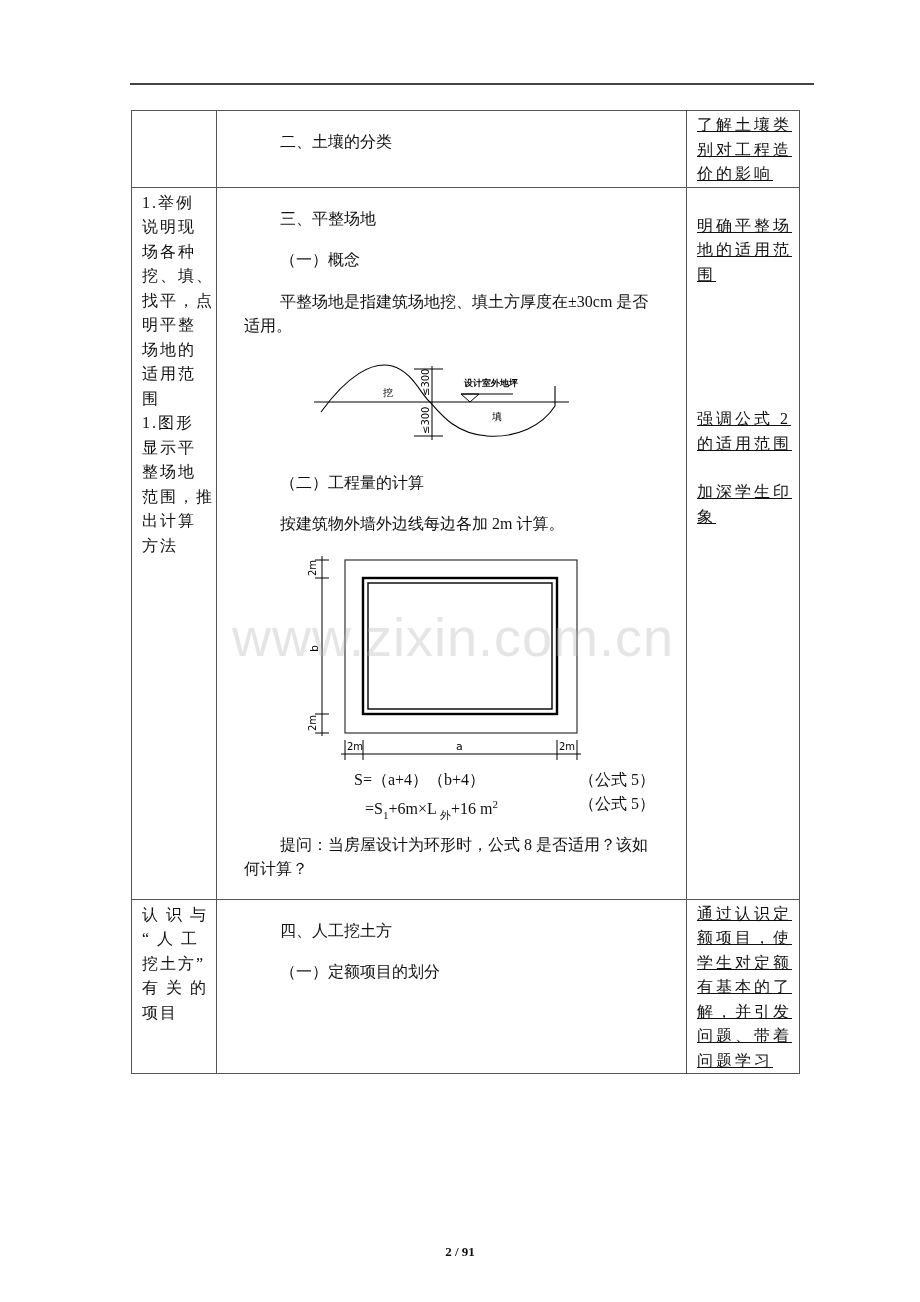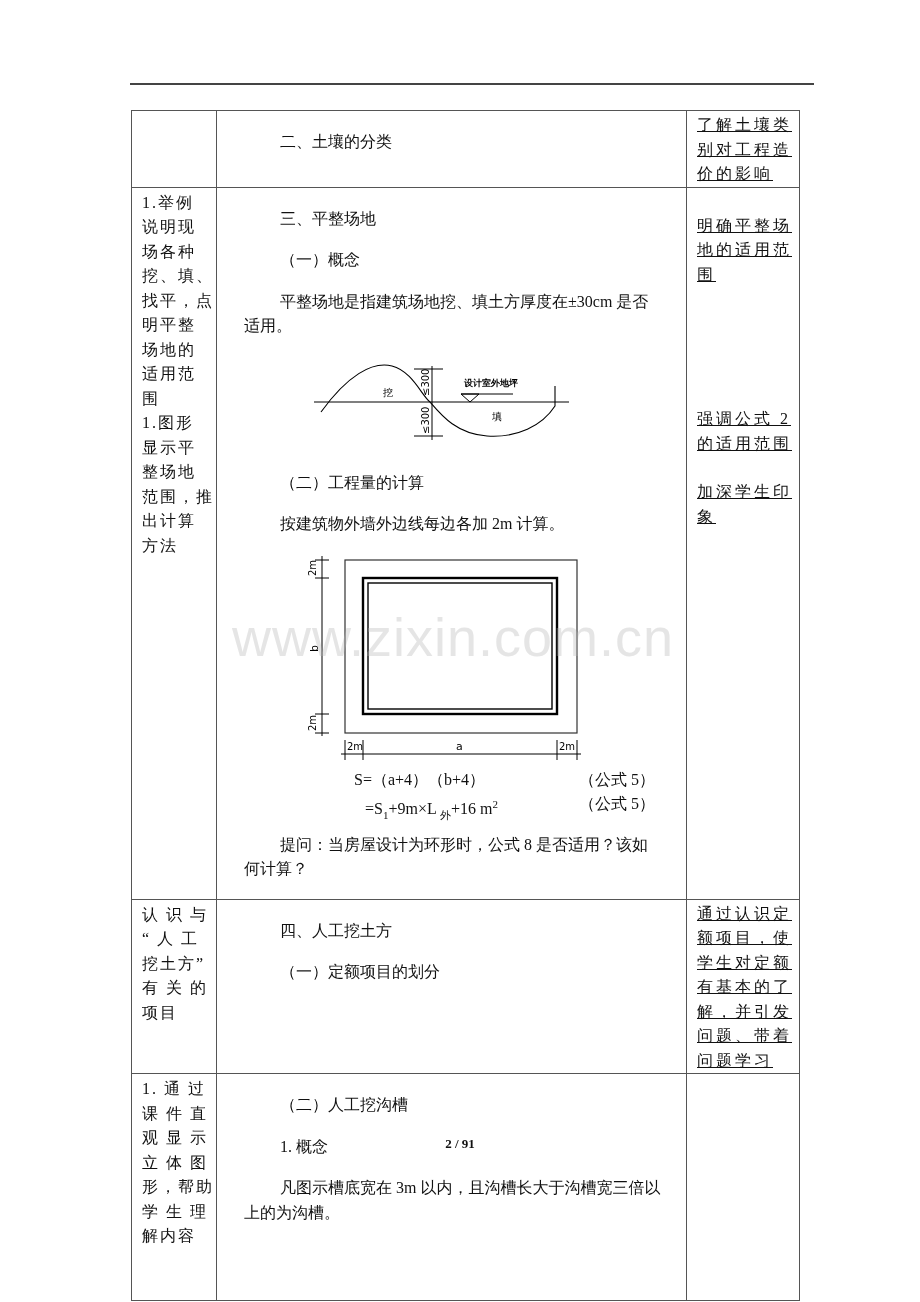--- a/index.html
+++ b/index.html
@@ -13,21 +13,21 @@
   .c3 { width:113px; }
   .cell1 { padding:3px 0 0 10px !important; letter-spacing:2px; }
   .cell3 { padding:2px 0 0 10px !important; letter-spacing:3px;text-decoration:underline; }
   .cell2 { padding:2px 8px 0 10px !important; }
   .ind { text-indent:36px; }
   .p { margin:17px; }
   .spacer { height:24px; }
   .fig { position:relative; }
   .watermark { position:absolute; left:232px; top:606px; font-family:"Liberation Sans",sans-serif;
                font-size:54px; color:rgba(180,180,180,0.35); letter-spacing:1px; pointer-events:none; }
-  .footer { position:absolute; top:1136px; left:0; width:920px; text-align:center; font-weight:bold; font-size:13px; }
+  .footer { position:absolute; top:1244px; left:0; width:920px; text-align:center; font-weight:bold; font-size:13px; }
   .formula { position:relative; height:24px; }
   .formula span { position:absolute; top:0; }
 </style>
 </head>
 <body>
 
 <div class="hdr-line"></div>
 
 <table class="main">
   <colgroup>
@@ -114,21 +114,21 @@
           <text x="239" y="196" font-size="11" font-family="DejaVu Sans, sans-serif">a</text>
           <text x="342" y="196" font-size="10" font-family="DejaVu Sans, sans-serif">2m</text>
         </svg>
       </div>
 
       <div class="formula">
         <span style="left:127px">S=（a+4）（b+4）</span>
         <span style="left:352px">（公式 5）</span>
       </div>
       <div class="formula">
-        <span style="left:138px"><span style="position:static">=S</span><sub style="font-size:11px">1</sub><span style="position:static">+9m×L </span><sub style="font-size:11px">外</sub><span style="position:static">+16 m</span><sup style="font-size:11px">2</sup></span>
+        <span style="left:138px"><span style="position:static">=S</span><sub style="font-size:11px">1</sub><span style="position:static">+6m×L </span><sub style="font-size:11px">外</sub><span style="position:static">+16 m</span><sup style="font-size:11px">2</sup></span>
         <span style="left:352px">（公式 5）</span>
       </div>
       <p class="p ind">提问：当房屋设计为环形时，公式 8 是否适用？该如何计算？</p>
     </td>
     <td class="cell3">
       <div class="spacer"></div>
       <div>明确平整场</div>
       <div>地的适用范</div>
       <div>围</div>
       <div style="height:120px"></div>
@@ -156,34 +156,17 @@
       <div>通过认识定</div>
       <div>额项目，使</div>
       <div>学生对定额</div>
       <div>有基本的了</div>
       <div>解，并引发</div>
       <div>问题、带着</div>
       <div>问题学习</div>
     </td>
   </tr>
 
-  <tr style="height:227px">
-    <td class="cell1">
-      <div>1. 通 过</div>
-      <div>课 件 直</div>
-      <div>观 显 示</div>
-      <div>立 体 图</div>
-      <div>形，帮助</div>
-      <div>学 生 理</div>
-      <div>解内容</div>
-    </td>
-    <td class="cell2">
-      <p class="p ind">（二）人工挖沟槽</p>
-      <p class="p ind">1. 概念</p>
-      <p class="p ind">凡图示槽底宽在 3m 以内，且沟槽长大于沟槽宽三倍以上的为沟槽。</p>
-    </td>
-    <td class="cell3"></td>
-  </tr>
 </tbody>
   </table>
 
 <div class="watermark">www.zixin.com.cn</div>
 <div class="footer">2 / 91</div>
 
 </body></html>

